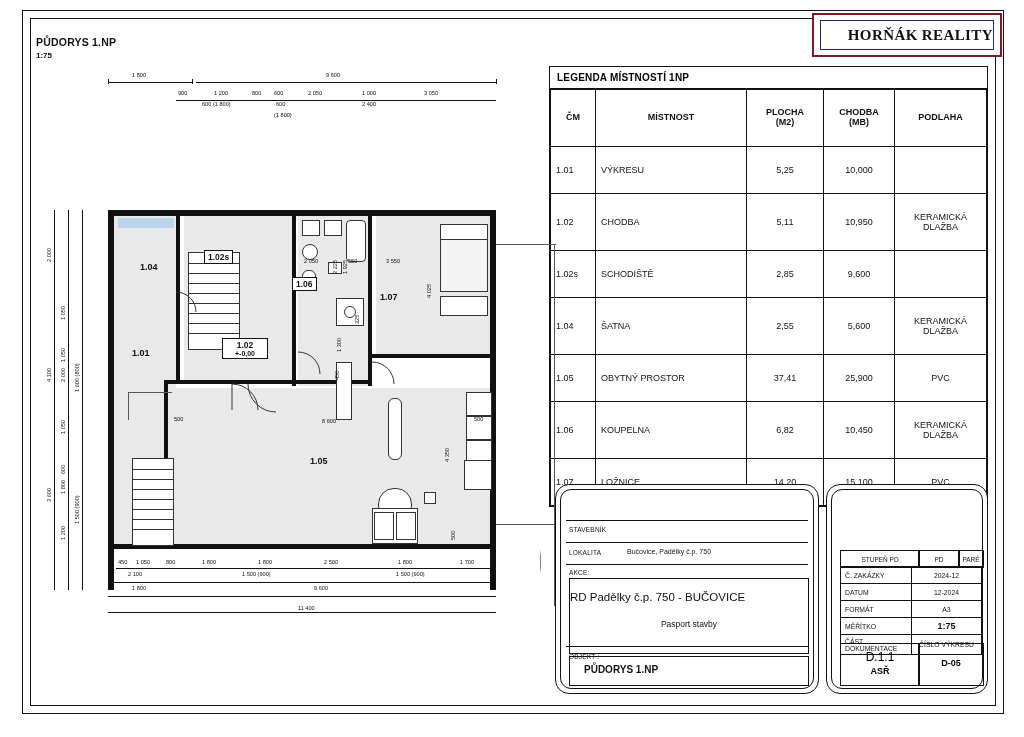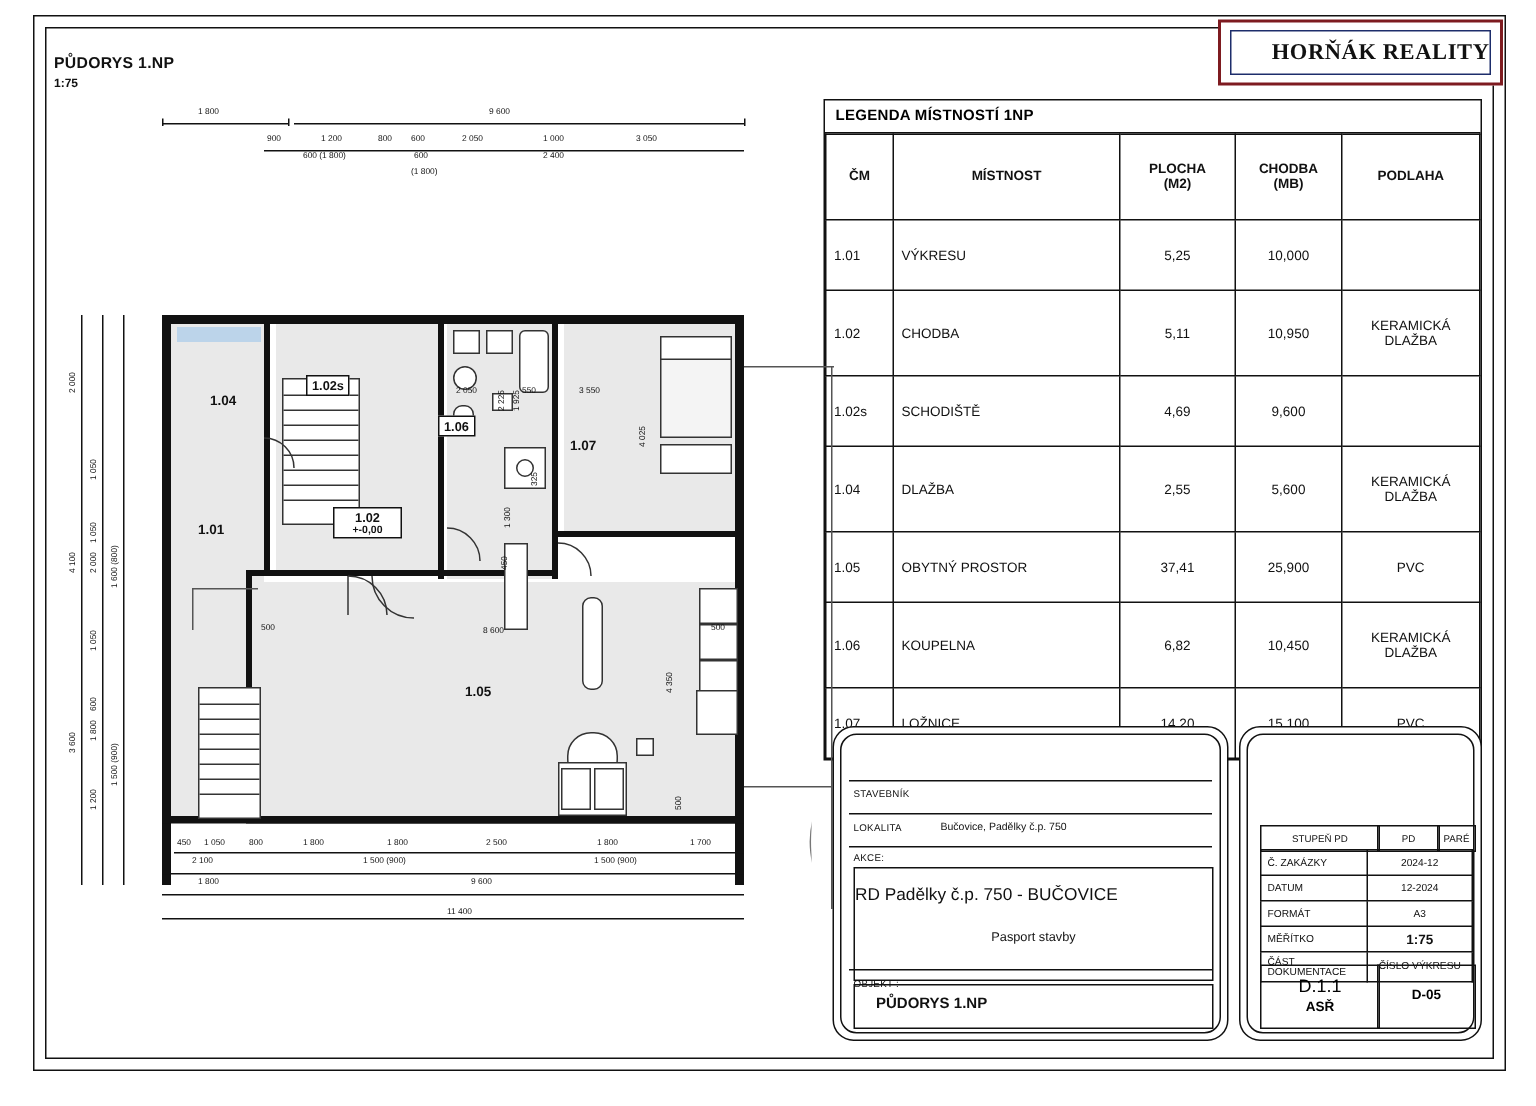--- a/index.html
+++ b/index.html
@@ -121,27 +121,27 @@
         <tr>
           <td class="c-cm">1.02</td>
           <td class="c-name">CHODBA</td>
           <td class="c-plocha">5,11</td>
           <td class="c-obvod">10,950</td>
           <td class="c-podlaha">KERAMICKÁ DLAŽBA</td>
         </tr>
         <tr>
           <td class="c-cm">1.02s</td>
           <td class="c-name">SCHODIŠTĚ</td>
-          <td class="c-plocha">4,69</td>
+          <td class="c-plocha">2,85</td>
           <td class="c-obvod">9,600</td>
           <td class="c-podlaha"></td>
         </tr>
         <tr>
           <td class="c-cm">1.04</td>
-          <td class="c-name">DLAŽBA</td>
+          <td class="c-name">ŠATNA</td>
           <td class="c-plocha">2,55</td>
           <td class="c-obvod">5,600</td>
           <td class="c-podlaha">KERAMICKÁ DLAŽBA</td>
         </tr>
         <tr>
           <td class="c-cm">1.05</td>
           <td class="c-name">OBYTNÝ PROSTOR</td>
           <td class="c-plocha">37,41</td>
           <td class="c-obvod">25,900</td>
           <td class="c-podlaha">PVC</td>

